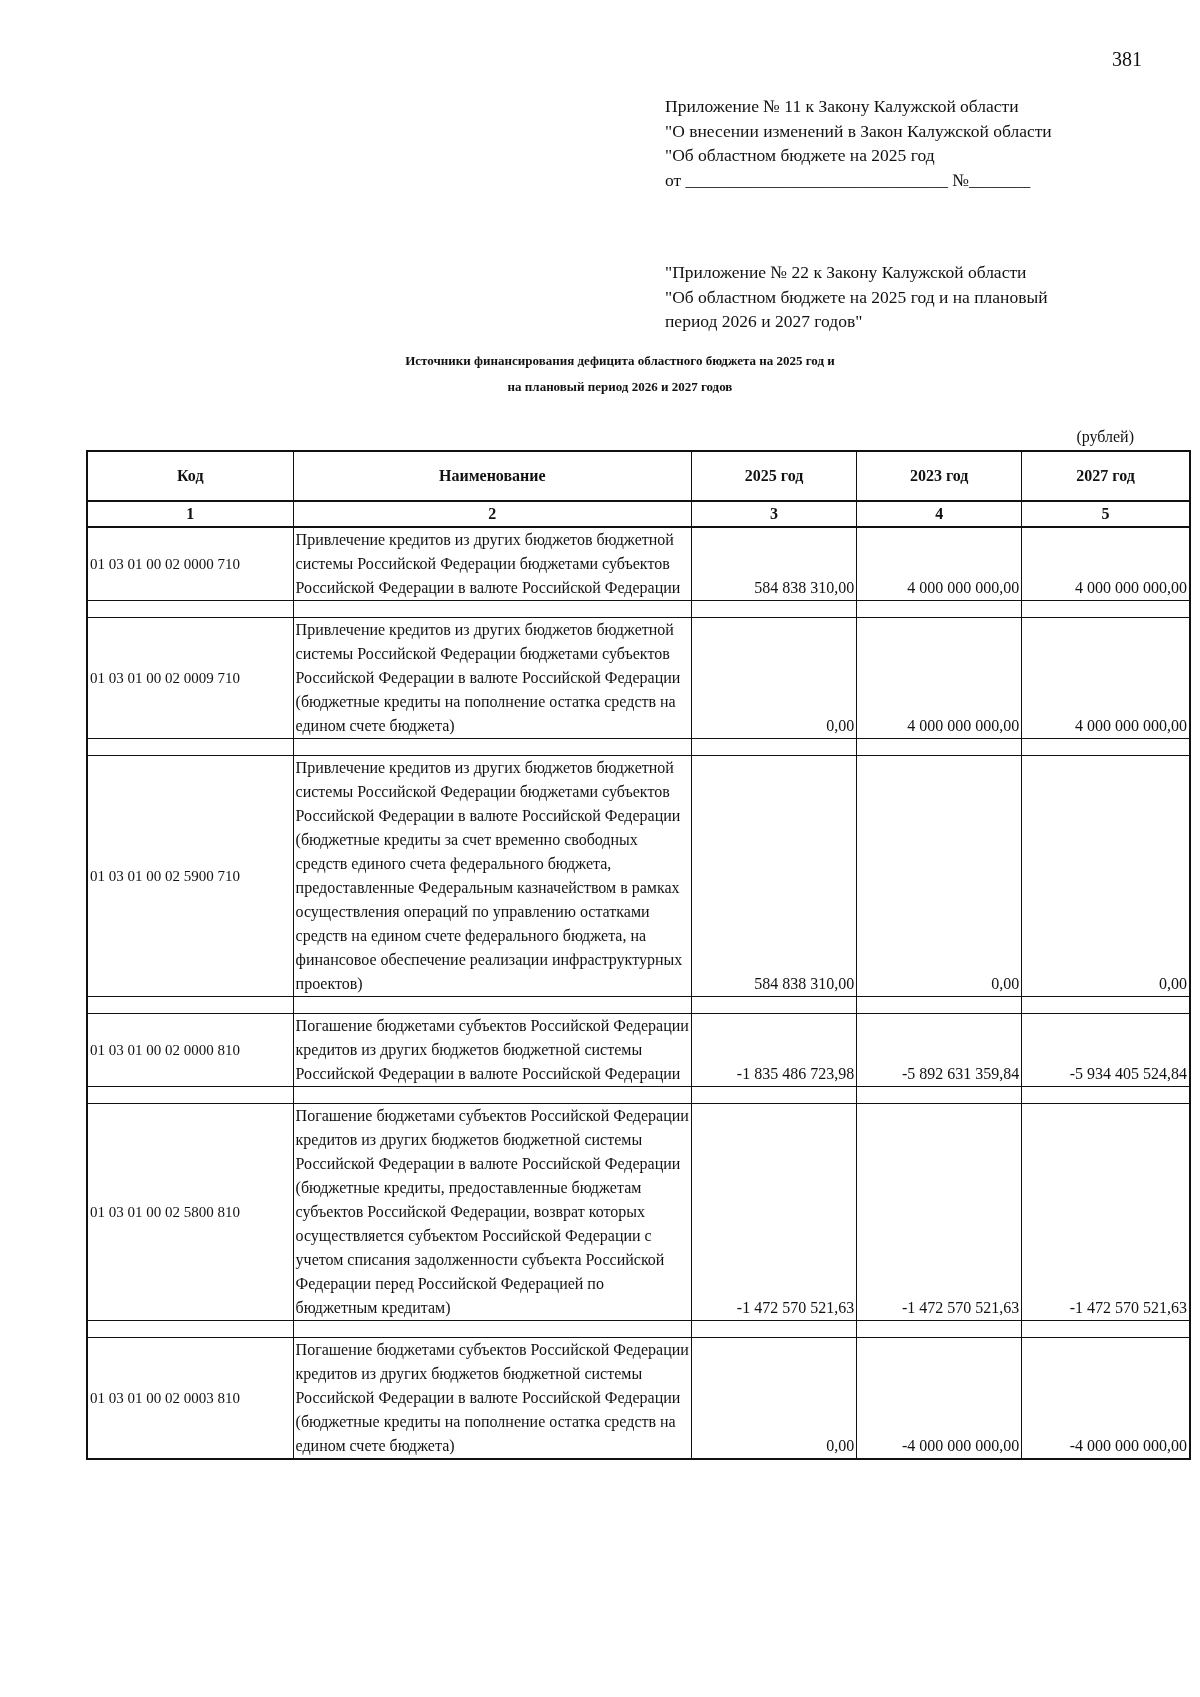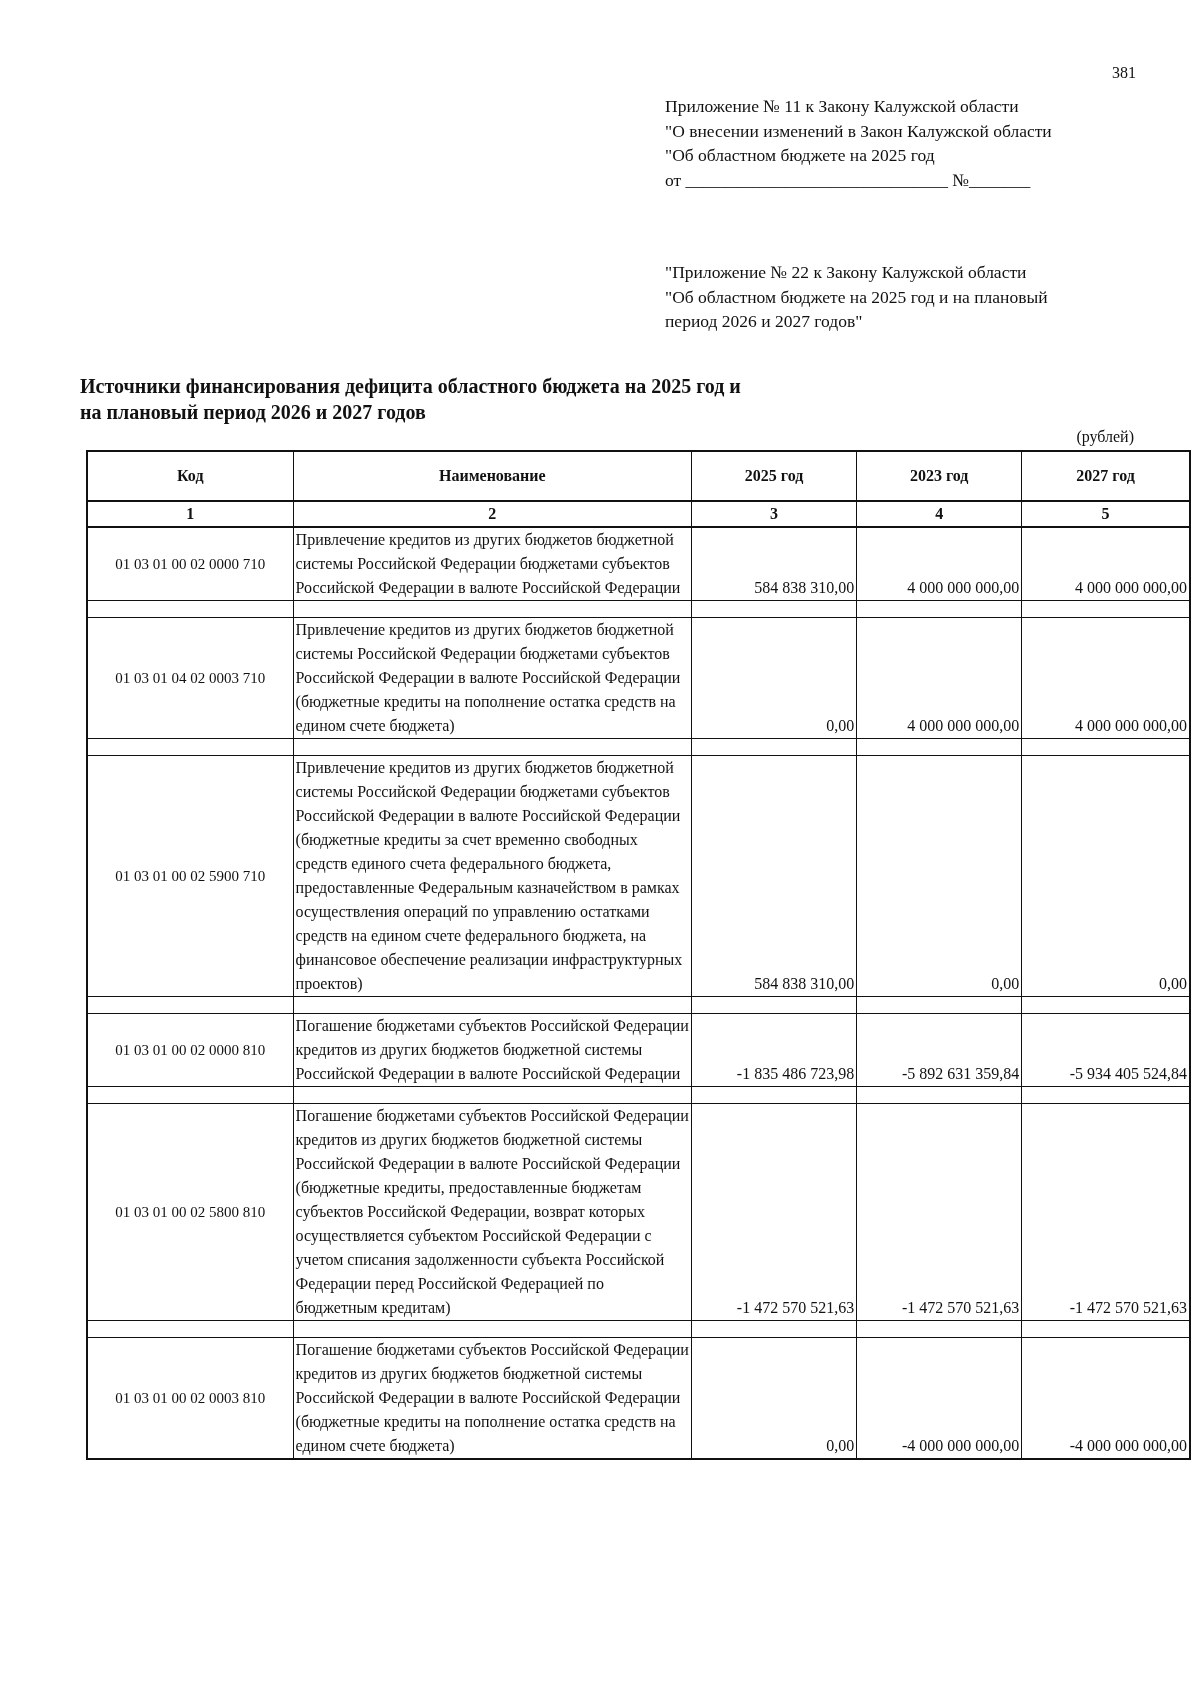--- a/index.html
+++ b/index.html
@@ -1,27 +1,27 @@
 <!DOCTYPE html>
 <html><head>
 <meta charset="utf-8">
 <style>
   html, body { margin:0; padding:0; background:#fff; }
   body { width:1200px; height:1697px; position:relative; font-family:"Liberation Serif", serif; color:#111; }
-  .pagenum { position:absolute; top:64px; left:1112px; font-size:16px; }
+  .pagenum { position:absolute; top:48px; left:1112px; font-size:20px; }
   .appendix { position:absolute; left:665px; font-size:17.5px; line-height:24.5px; }
   .app1 { top:94px; }
   .app2 { top:260px; }
-  .title { position:absolute; top:373px; left:80px; width:1080px; text-align:left; font-weight:bold; font-size:20px; line-height:26px; }
+  .title { position:absolute; top:348px; left:80px; width:1080px; text-align:center; font-weight:bold; font-size:13px; line-height:26px; }
   .unit { position:absolute; top:428px; right:66px; font-size:16px; }
   table { position:absolute; top:450px; left:86px; width:1105px; border-collapse:collapse; font-size:16px; line-height:24px; }
   td, th { border:1.5px solid #111; padding:0 2px; vertical-align:bottom; }
   th { font-weight:bold; height:48px; vertical-align:middle; text-align:center; font-size:16px; }
   .nums td { text-align:center; font-weight:bold; height:22px; vertical-align:middle; border-top:2.5px solid #111; border-bottom:2.5px solid #111; }
-  td.code { text-align:center; vertical-align:middle; white-space:nowrap; font-size:15px; }
+  td.code { vertical-align:middle; white-space:nowrap; font-size:15px; }
   td.name { text-align:left; }
   td.val { text-align:right; white-space:nowrap;margin-left:22px; }
   tr.spacer td { height:16px; }
   table { border:2.5px solid #111; }
   col.c1 { width:196px; } col.c2 { width:379px; } col.c3 { width:157px; } col.c4 { width:157px; } col.c5 { width:160px; }
 </style>
 </head>
 <body>
 
 <div class="pagenum">381</div>
@@ -79,21 +79,21 @@
       <td class="val">4 000 000 000,00</td>
     </tr>
     <tr class="spacer">
         <td></td>
         <td></td>
         <td></td>
         <td></td>
         <td></td>
       </tr>
     <tr>
-      <td class="code">01 03 01 04 02 0003 710</td>
+      <td class="code">01 03 01 00 02 0009 710</td>
       <td class="name">Привлечение кредитов из других бюджетов бюджетной системы Российской Федерации бюджетами субъектов Российской Федерации в валюте Российской Федерации (бюджетные кредиты на пополнение остатка средств на едином счете бюджета)</td>
       <td class="val">0,00</td>
       <td class="val">4 000 000 000,00</td>
       <td class="val">4 000 000 000,00</td>
     </tr>
     <tr class="spacer">
         <td></td>
         <td></td>
         <td></td>
         <td></td>

